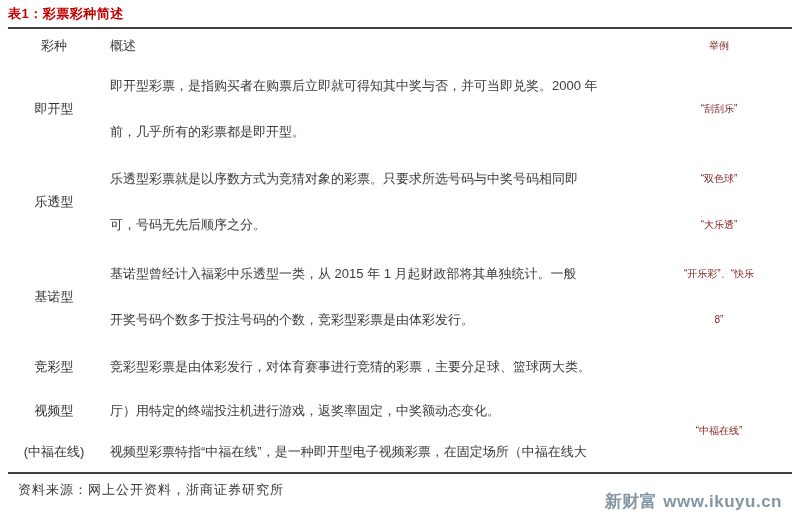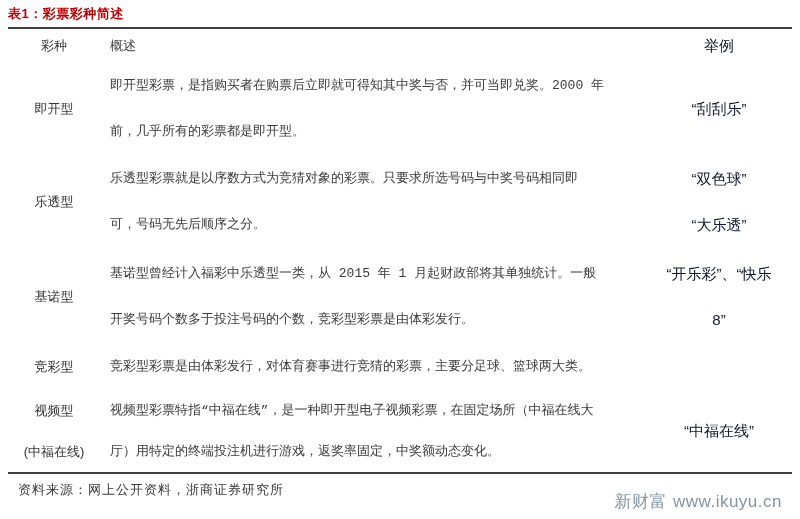--- a/index.html
+++ b/index.html
@@ -14,34 +14,34 @@
     letter-spacing:0.5px;
   }
   .rule{background:#3f3f3f;width:784px;}
   .rule-top{height:2px;margin-top:5px;}
   .rule-bottom{height:2px;margin-top:0;}
   .tbl{width:784px;}
   .row{display:flex;align-items:center;}
   .header-row{height:34px;justify-content:space-between;}
   .th{font-size:13px;color:#2e2e2e;}
   .c1{width:92px;flex:0 0 92px;text-align:center;font-size:13px;color:#333;}
-  .c2{width:536px;flex:0 0 536px;margin-left:10px;font-size:13px;color:#3b3b3b;text-align:left;font-family:Liberation Mono, monospace;}
-  .c3{flex:1 1 auto;text-align:center;font-size:15px;color:#0f172a;}
+  .c2{width:536px;flex:0 0 536px;margin-left:10px;font-size:13px;color:#3b3b3b;text-align:left;}
+  .c3{flex:1 1 auto;text-align:center;font-size:10px;color:#7f1d1d;}
   .ln{height:46px;line-height:46px;white-space:nowrap;overflow:visible;}
   .c1 .ln{white-space:nowrap;}
   .r1{height:92px;} .r2{height:94px;} .r3{height:95px;} .r4{height:46px;} .r5{height:82px;}
   .r5 .ln{height:41px;line-height:41px;}
   .source{
     margin-top:7px;padding-left:10px;
     font-family:"Liberation Serif","DejaVu Serif",serif;
     font-size:13px;color:#3a3a3a;letter-spacing:1px;height:18px;line-height:18px;
   }
   .watermark{
     position:absolute;right:18px;bottom:6px;
-    font-weight:normal;font-size:17px;color:#8496a4;letter-spacing:0.5px;
+    font-weight:bold;font-size:17px;color:#8496a4;letter-spacing:0.5px;
     white-space:nowrap;
   }
   .watermark .brand{margin-right:6px;}
 </style>
 </head>
 <body>
 
 <div class="page">
 
   <div class="table-title">表1：彩票彩种简述</div>
@@ -105,22 +105,22 @@
       </div>
       <div class="c3"></div>
     </div>
 
     <div class="row r5">
       <div class="c1">
         <div class="ln">视频型</div>
         <div class="ln">(中福在线)</div>
       </div>
       <div class="c2">
+        <div class="ln">厅）用特定的终端投注机进行游戏，返奖率固定，中奖额动态变化。</div>
         <div class="ln">视频型彩票特指“中福在线”，是一种即开型电子视频彩票，在固定场所（中福在线大</div>
-        <div class="ln">厅）用特定的终端投注机进行游戏，返奖率固定，中奖额动态变化。</div>
       </div>
       <div class="c3">
         <div>“中福在线”</div>
       </div>
     </div>
 
   </div>
 
   <div class="rule rule-bottom"></div>
 

